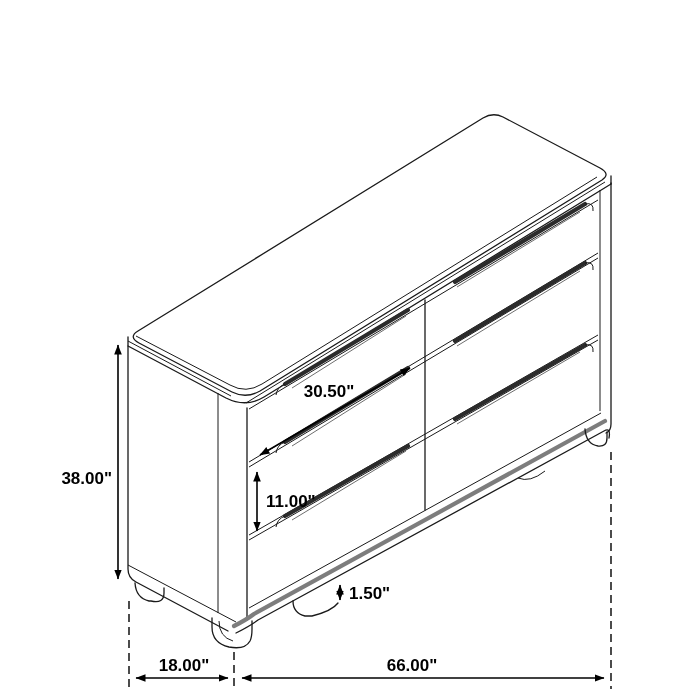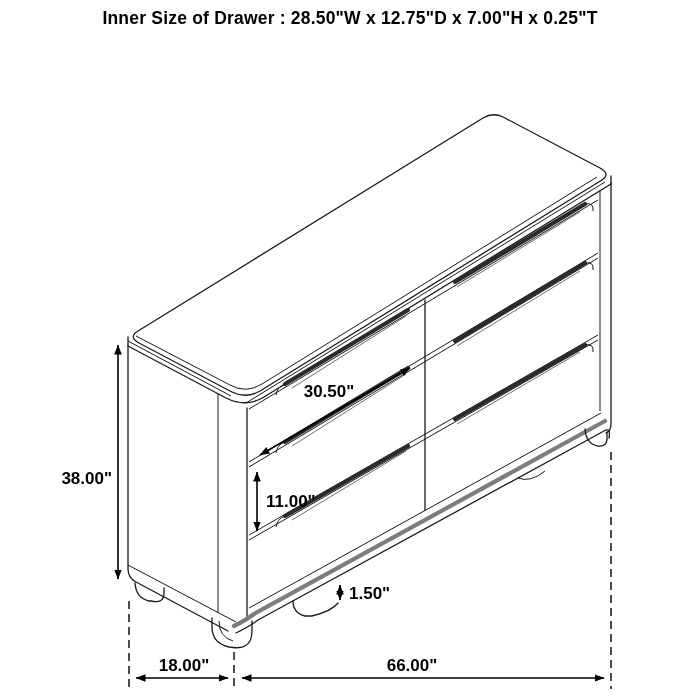--- a/index.html
+++ b/index.html
@@ -20,21 +20,20 @@
   .groove-echo{stroke:#6e6e6e;stroke-width:1;fill:none;}
   .dim{stroke:#000;stroke-width:1.6;fill:none;}
   .ext{stroke:#000;stroke-width:1.4;fill:none;stroke-dasharray:8 5;}
   .dimlabel{font-family:"Liberation Sans",sans-serif;font-size:17px;font-weight:700;fill:#000;}
 </style>
 </head>
 <body>
 
 <div class="stage">
 
-  <div class="title">Inner Size of Drawer : 28.50"W x 12.75"D x 7.00"H x 0.25"T</div>
 
   <svg width="700" height="700" viewBox="0 0 700 700">
 
     <defs>
       <marker id="ah" orient="auto-start-reverse" markerWidth="12" markerHeight="10" refX="9.5" refY="5" markerUnits="userSpaceOnUse">
         <path d="M0,1.2 L10,5 L0,8.8 Z" fill="#000"></path>
       </marker>
     </defs>
 
     <g>

